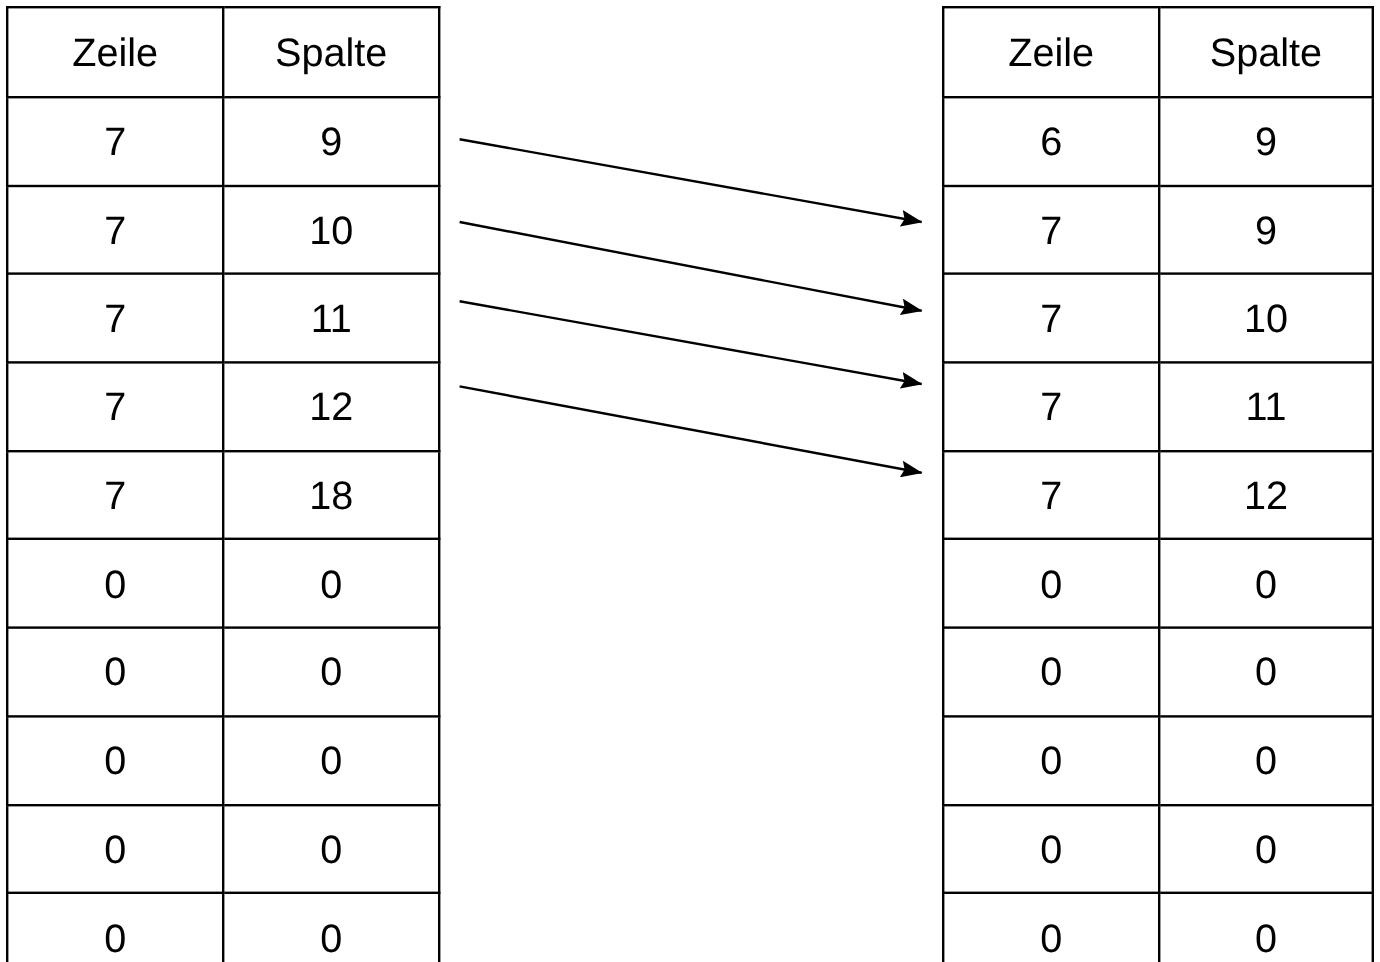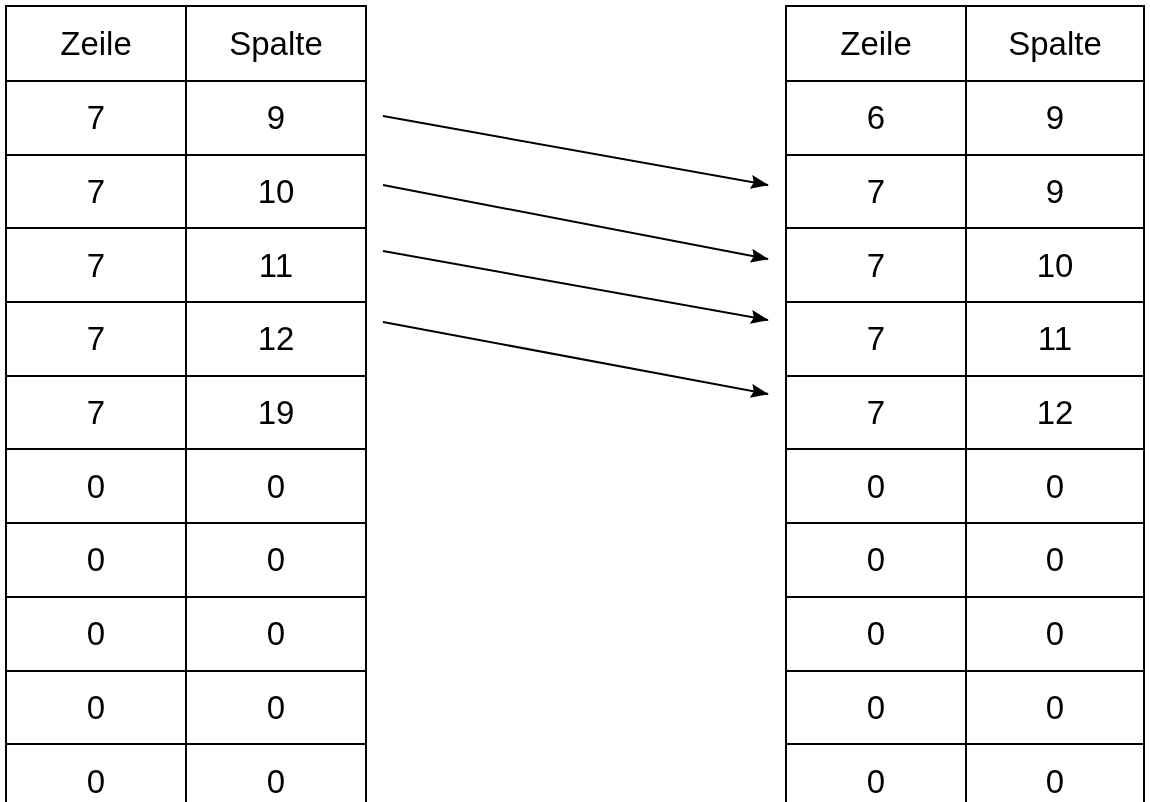--- a/index.html
+++ b/index.html
@@ -98,21 +98,21 @@
       <tr>
         <td>7</td>
         <td>11</td>
       </tr>
       <tr>
         <td>7</td>
         <td>12</td>
       </tr>
       <tr>
         <td>7</td>
-        <td>19</td>
+        <td>18</td>
       </tr>
       <tr>
         <td>0</td>
         <td>0</td>
       </tr>
       <tr>
         <td>0</td>
         <td>0</td>
       </tr>
       <tr>

